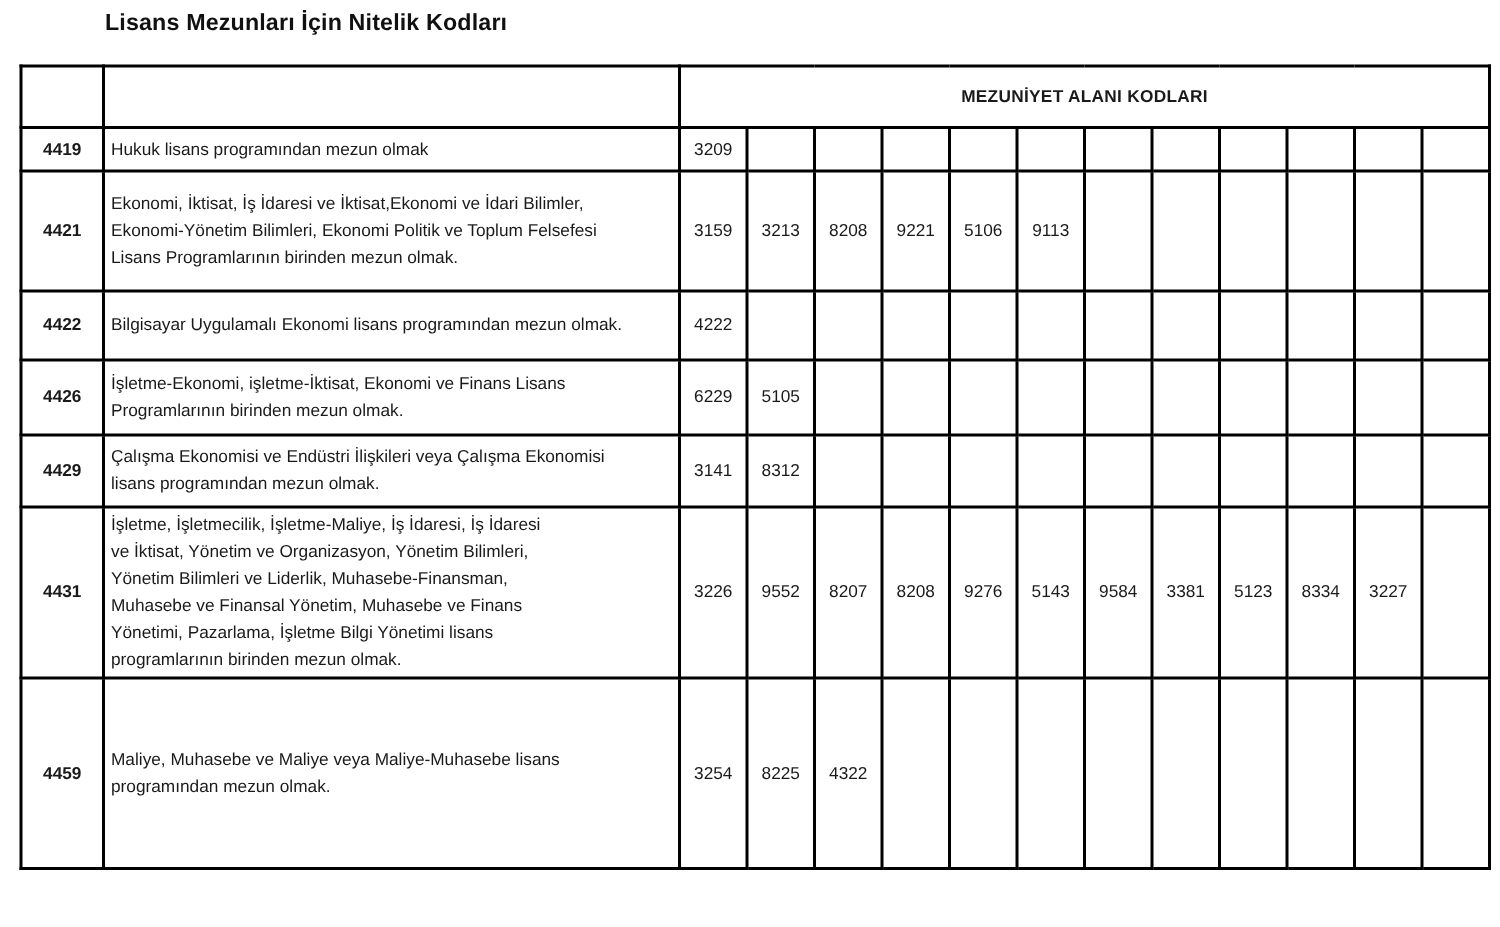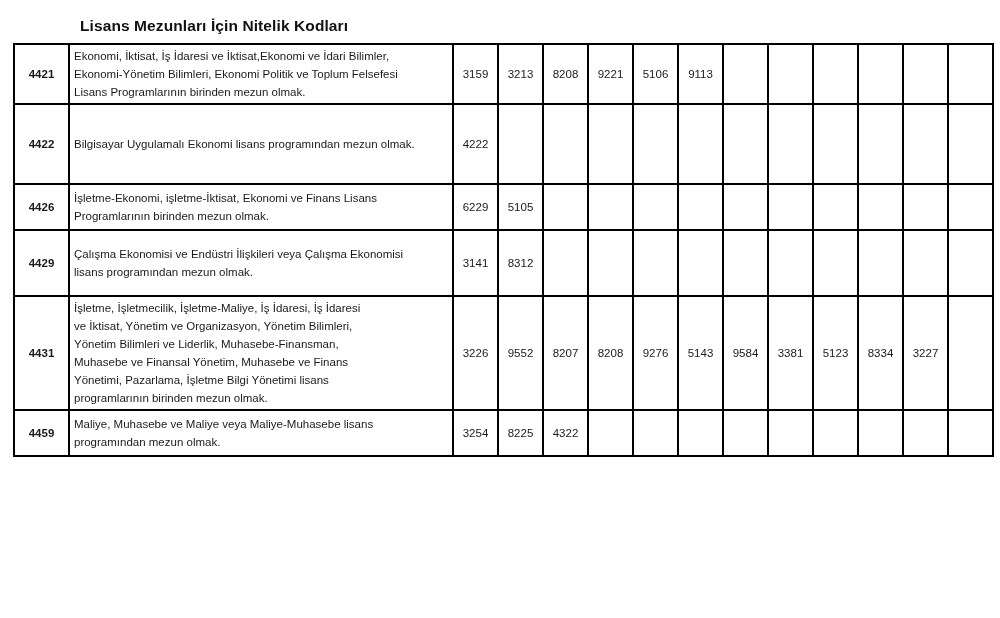--- a/index.html
+++ b/index.html
@@ -10,21 +10,21 @@
     height: 618px;
     background: #ffffff;
     font-family: "Liberation Sans", sans-serif;
     color: #1a1a1a;
     overflow: hidden;
   }
   .doc-title {
     position: absolute;
     left: 70px;
     top: 7px;
-    margin: 10px;
+    margin: 0;
     font-size: 15.5px;
     font-weight: 700;
     color: #111;
     letter-spacing: 0.1px;
   }
   table.qual-table {
     position: absolute;
     left: 13px;
     top: 43px;
     width: 980px;
@@ -68,21 +68,21 @@
   }
   td.nit-cell {
     text-align: center;
     font-size: 11.5px;
     font-weight: 400;
   }
   
   #tbody tr:nth-child(1) { height: 29px; }
   #tbody tr:nth-child(2) { height: 80px; }
   #tbody tr:nth-child(3) { height: 46px; }
-  #tbody tr:nth-child(4) { height: 66px; padding-left: 48px; }
+  #tbody tr:nth-child(4) { height: 50px; padding-left: 48px; }
   #tbody tr:nth-child(5) { height: 48px; }
   #tbody tr:nth-child(6) { height: 46px; }
   #tbody tr:nth-child(7) { height: 127px; }
   #tbody tr:nth-child(8) { height: 48px; text-decoration: underline; }
 </style>
 </head>
 <body>
 
 <div class="page">
   <h1 class="doc-title">Lisans Mezunları İçin Nitelik Kodları</h1>
@@ -98,22 +98,43 @@
       <col style="width:45px">
         <col style="width:45px">
         <col style="width:45px">
         <col style="width:45px">
       <col style="width:45px">
         <col style="width:45px">
         <col style="width:45px">
         <col style="width:45px">
     </colgroup>
     <thead>
+      <tr class="hrow1">
+        <td></td>
+        <td></td>
+        <th class="merged-header" colspan="12">MEZUNİYET ALANI KODLARI</th>
+      </tr>
     </thead>
     <tbody id="tbody">
+        <tr>
+          <td class="code-cell">4419</td>
+          <td class="cond-cell">Hukuk lisans programından mezun olmak</td>
+          <td class="nit-cell">3209</td>
+          <td class="nit-cell"></td>
+          <td class="nit-cell"></td>
+          <td class="nit-cell"></td>
+          <td class="nit-cell"></td>
+          <td class="nit-cell"></td>
+          <td class="nit-cell"></td>
+          <td class="nit-cell"></td>
+          <td class="nit-cell"></td>
+          <td class="nit-cell"></td>
+          <td class="nit-cell"></td>
+          <td class="nit-cell"></td>
+        </tr>
         <tr>
           <td class="code-cell">4421</td>
           <td class="cond-cell">Ekonomi, İktisat, İş İdaresi ve İktisat,Ekonomi ve İdari Bilimler,
 Ekonomi-Yönetim Bilimleri, Ekonomi Politik ve Toplum Felsefesi
 Lisans Programlarının birinden mezun  olmak.</td>
           <td class="nit-cell">3159</td>
           <td class="nit-cell">3213</td>
           <td class="nit-cell">8208</td>
           <td class="nit-cell">9221</td>
           <td class="nit-cell">5106</td>

